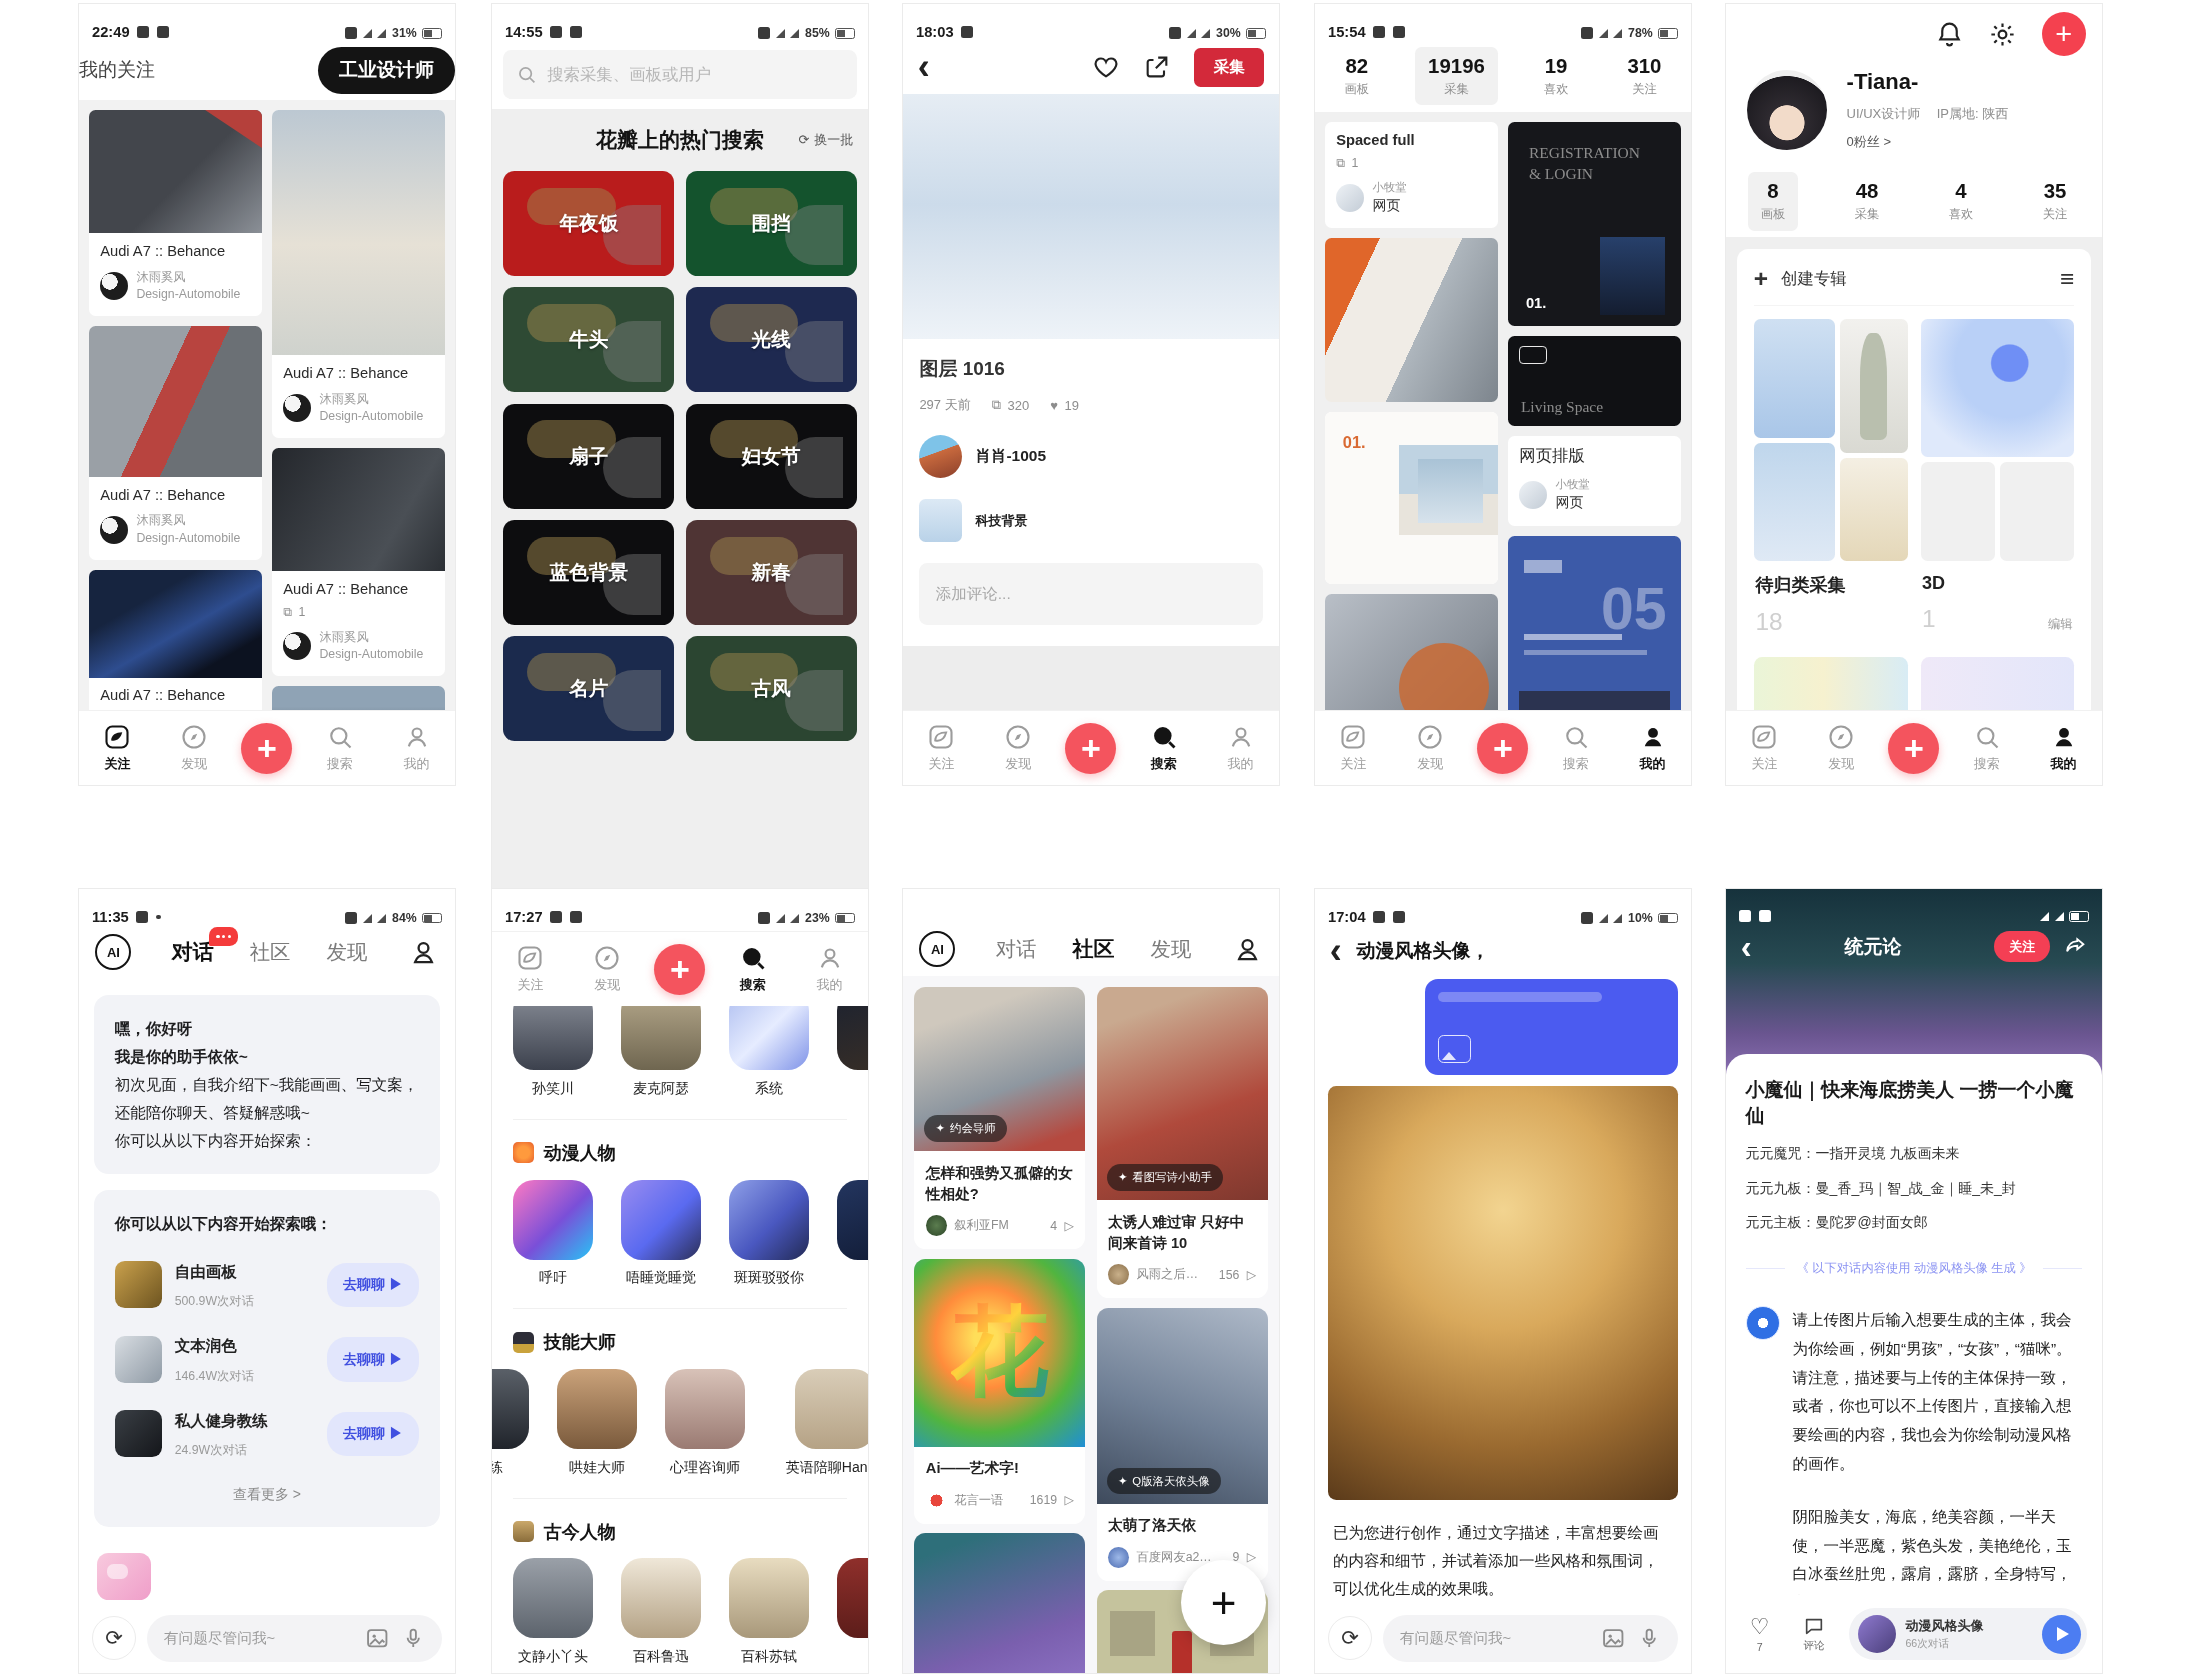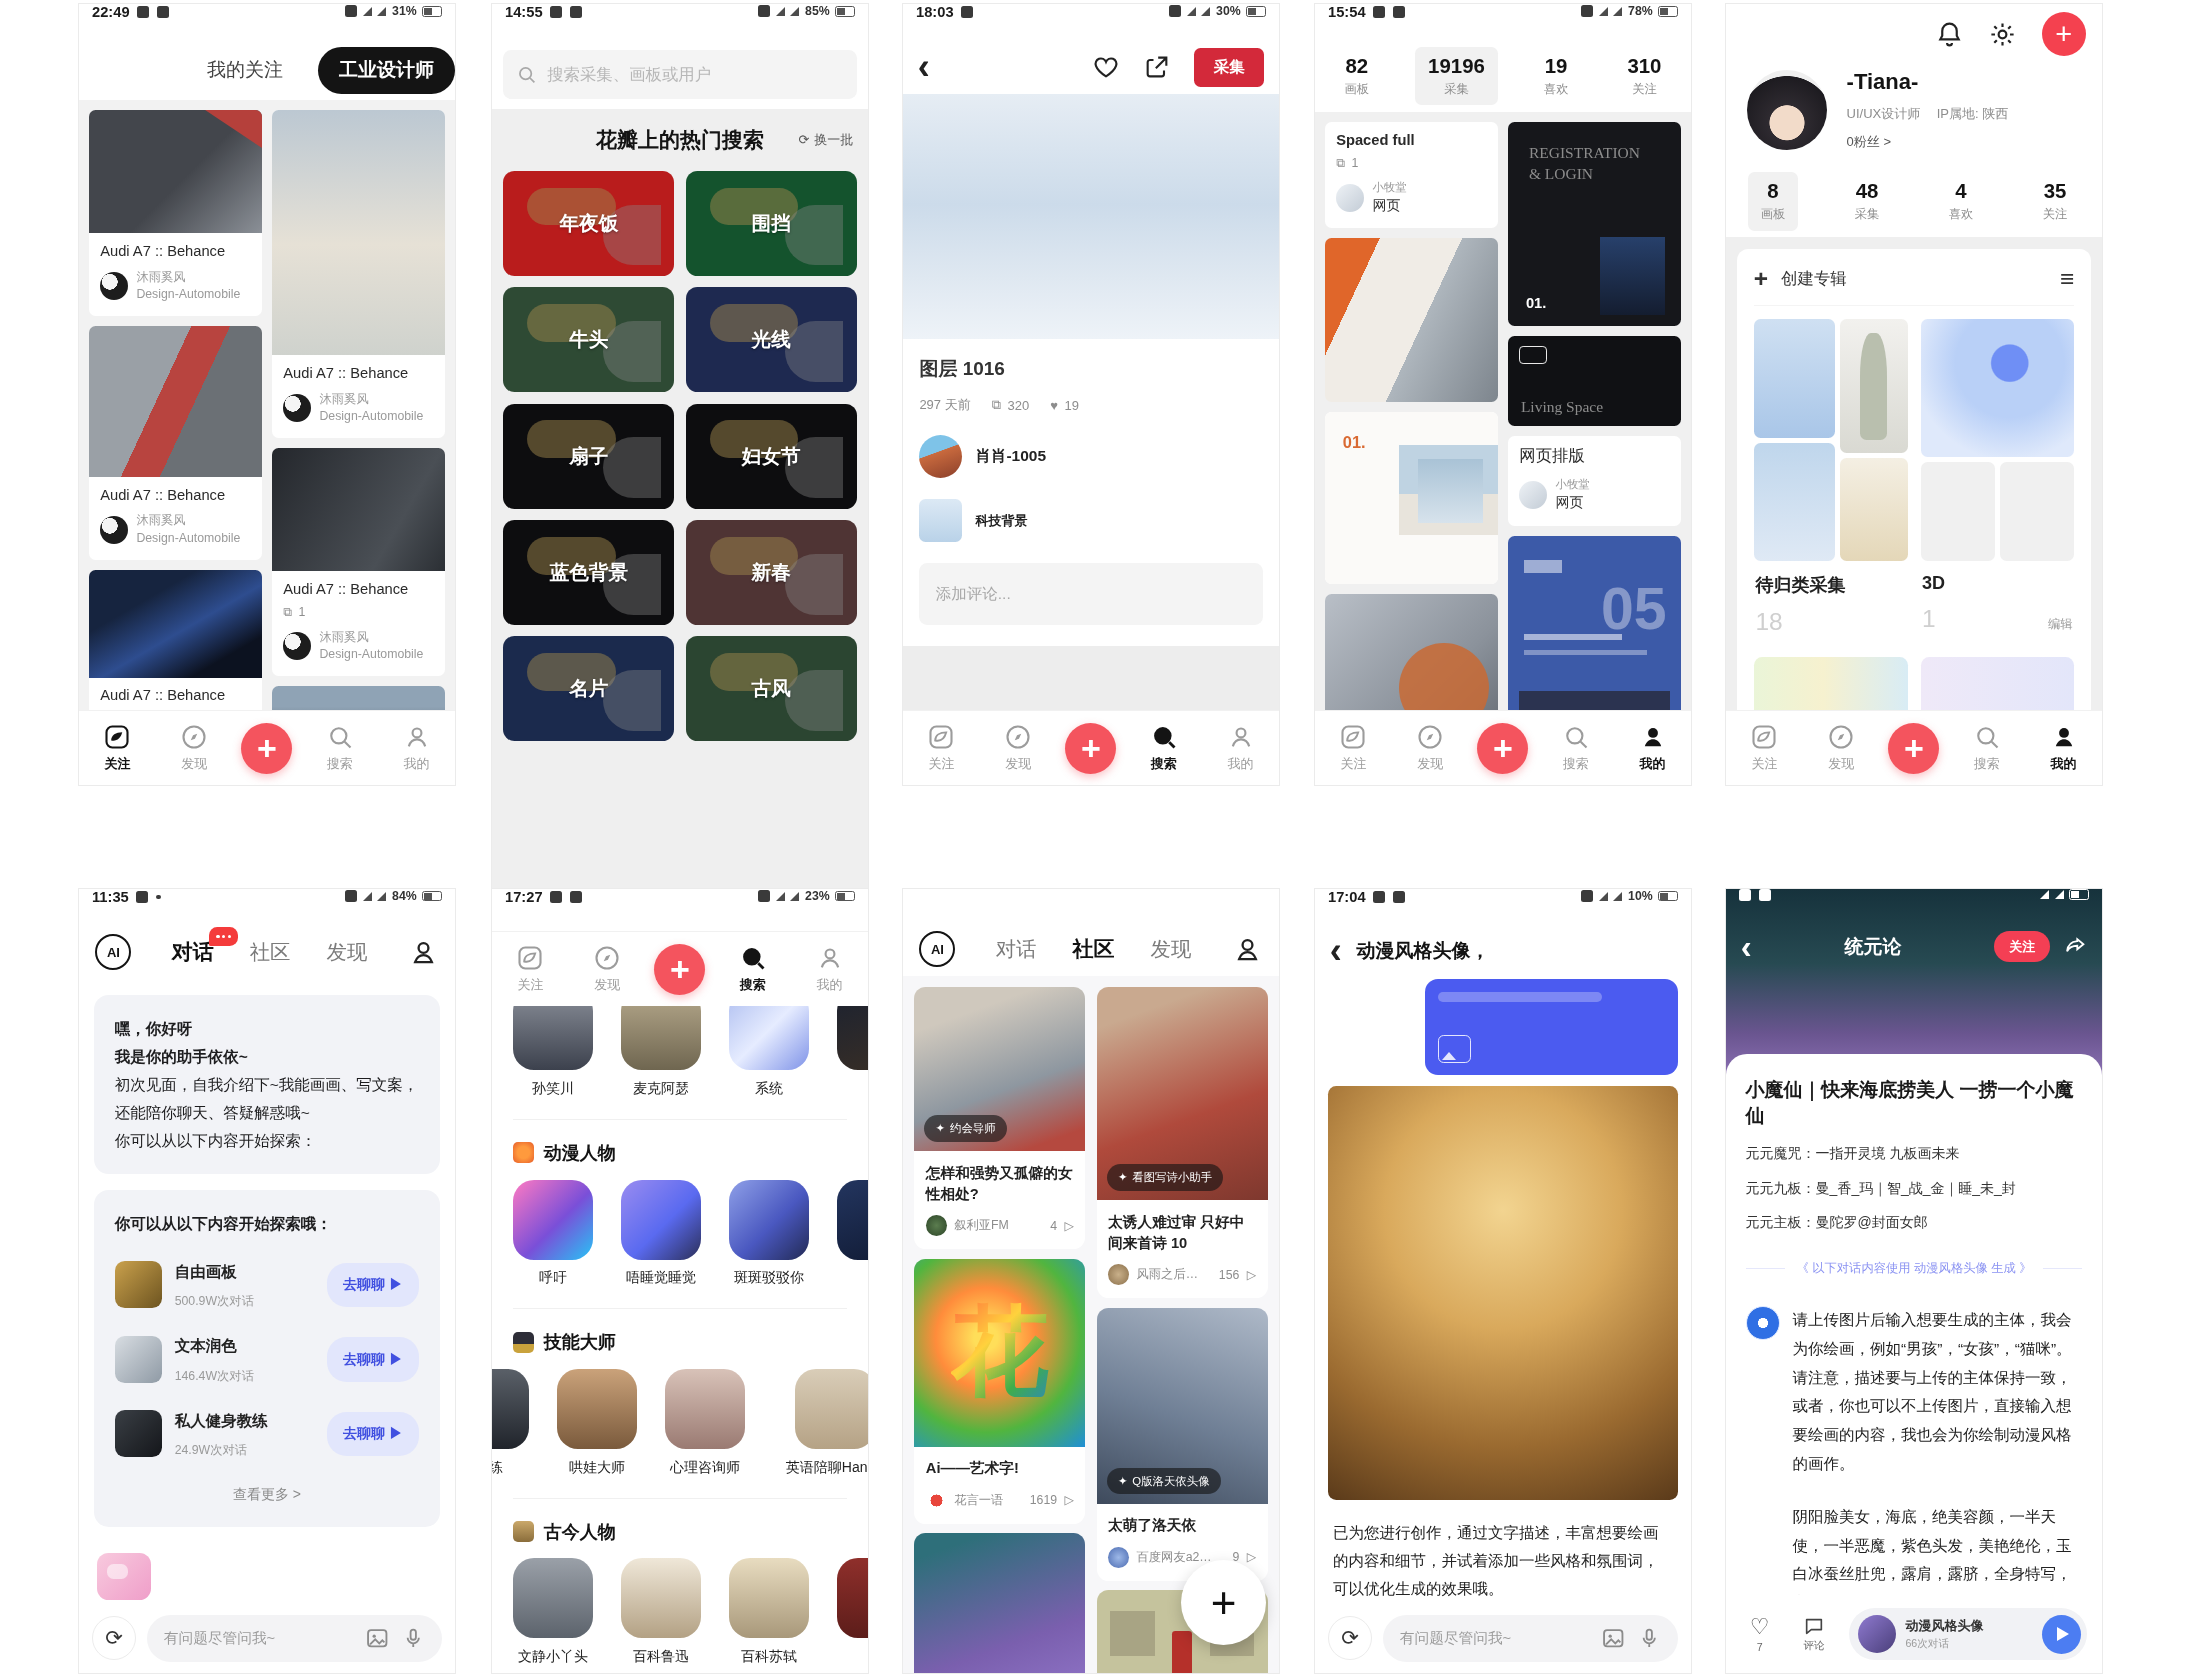--- a/index.html
+++ b/index.html
@@ -4,40 +4,40 @@
 <style>
   *{box-sizing:border-box;margin:0;padding:0}
   body{margin:0;background:#fff;font-family:"Liberation Sans",sans-serif;color:#222}
   .canvas{position:relative;width:2194px;height:1678px;background:#fff;overflow:hidden}
   .phone{position:absolute;width:378px;background:#fff;border:0.8px solid #ebebeb;display:flex;flex-direction:column;overflow:hidden}
   .p1{left:78px;top:3.3px;height:783px}.p2{left:491px;top:3.3px;height:1004px}.p3{left:902px;top:3.3px;height:783px}
   .p4{left:1314px;top:3.3px;height:783px}.p5{left:1725px;top:3.3px;height:783px}
   .p6{left:78px;top:888px;height:786px}.p7{left:491px;top:888px;height:786px}.p8{left:902px;top:888px;height:786px}
   .p9{left:1314px;top:888px;height:786px}.p10{left:1725px;top:888px;height:786px}
   
-  .sb{height:36px;display:flex;align-items:flex-start;justify-content:space-between;padding:0 13px;flex-shrink:0}
+  .sb{height:36px;display:flex;align-items:flex-end;justify-content:space-between;padding:0 13px;flex-shrink:0}
   .sb .l{display:flex;align-items:center;gap:7.4px;font-size:14.7px;font-weight:bold;color:#1c1c1c}
   .sq{width:12.3px;height:12.3px;background:#3a3a3a;border-radius:2.5px;display:inline-block}
   .sb .r{display:flex;align-items:center;gap:5.7px;font-size:12.3px;color:#333;font-weight:bold}
   .tri{width:0;height:0;border-left:9px solid transparent;border-bottom:9px solid #4c4c4c}
   .batt{width:19.6px;height:10.6px;border:1.6px solid #555;border-radius:2.5px;position:relative}
   .batt::after{content:"";position:absolute;top:0.8px;bottom:0.8px;left:0.8px;width:8.2px;background:#555}
   .sb.white .l,.sb.white .r{color:#fff}.sb.white .sq{background:#fff}
   .sb.white .tri{border-bottom-color:#fff}.sb.white .batt{border-color:#fff}.sb.white .batt::after{background:#fff}
   
   .hb-nav{height:75px;border-top:0.8px solid #f1f1f1;display:flex;align-items:center;justify-content:space-around;background:#fff;flex-shrink:0;z-index:5}
   .nav-it{display:flex;flex-direction:column;align-items:center;gap:4.1px;font-size:13px;color:#9c9c9c;width:59px}
   .nav-it.act{color:#141414;font-weight:bold}
   .nav-it svg{width:28px;height:28px}
   .plusbtn{width:51px;height:51px;border-radius:50%;background:#f4545e;color:#fff;font-size:34px;display:flex;align-items:center;justify-content:center;line-height:1;font-weight:bold;box-shadow:0 3.3px 8.2px rgba(244,84,94,.35)}
   
   .avc{border-radius:50%;flex-shrink:0}
   .back{font-size:36px;line-height:1;color:#222;font-weight:bold}
   
-  .p1-tabs{height:60px;display:flex;align-items:center;justify-content:flex-end;gap:35px;background:#fff;flex-shrink:0}
+  .p1-tabs{height:60px;display:flex;align-items:center;justify-content:space-between;gap:16px;background:#fff;flex-shrink:0}
   .tab-inactive{font-size:19px;color:#444}
   .tab-pill{background:#141414;color:#fff;border-radius:24.5px;padding:10.6px 21px;font-size:19px;font-weight:bold}
   .mas{display:flex;gap:9.8px;padding:9.8px;background:#f2f2f2;flex:1;overflow:hidden}
   .mcol{flex:1;display:flex;flex-direction:column;gap:9.8px;min-width:0}
   .mcard{background:#fff;border-radius:6.5px;overflow:hidden;flex-shrink:0}
   .inf{padding:9.8px 11.4px 13px}
   .ctitle{font-size:14.7px;color:#2a2a2a}
   .urow{display:flex;align-items:center;gap:8.2px;margin-top:9.8px}
   .av34{width:28px;height:28px;border-radius:50%;background:radial-gradient(circle at 35% 35%,#f5f5f5 30%,#1d1d1d 31%);flex-shrink:0}
   .uname{font-size:12.3px;color:#9a9a9a;line-height:1.4;min-width:0}

